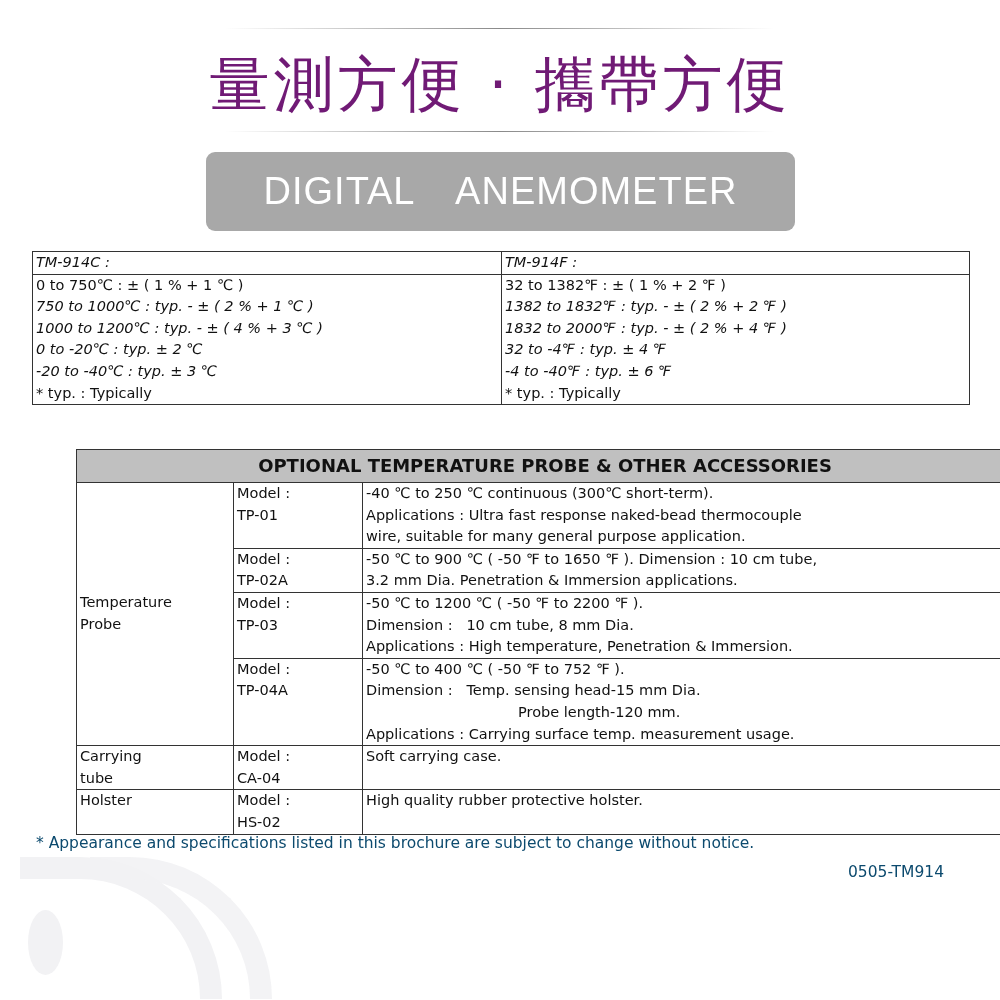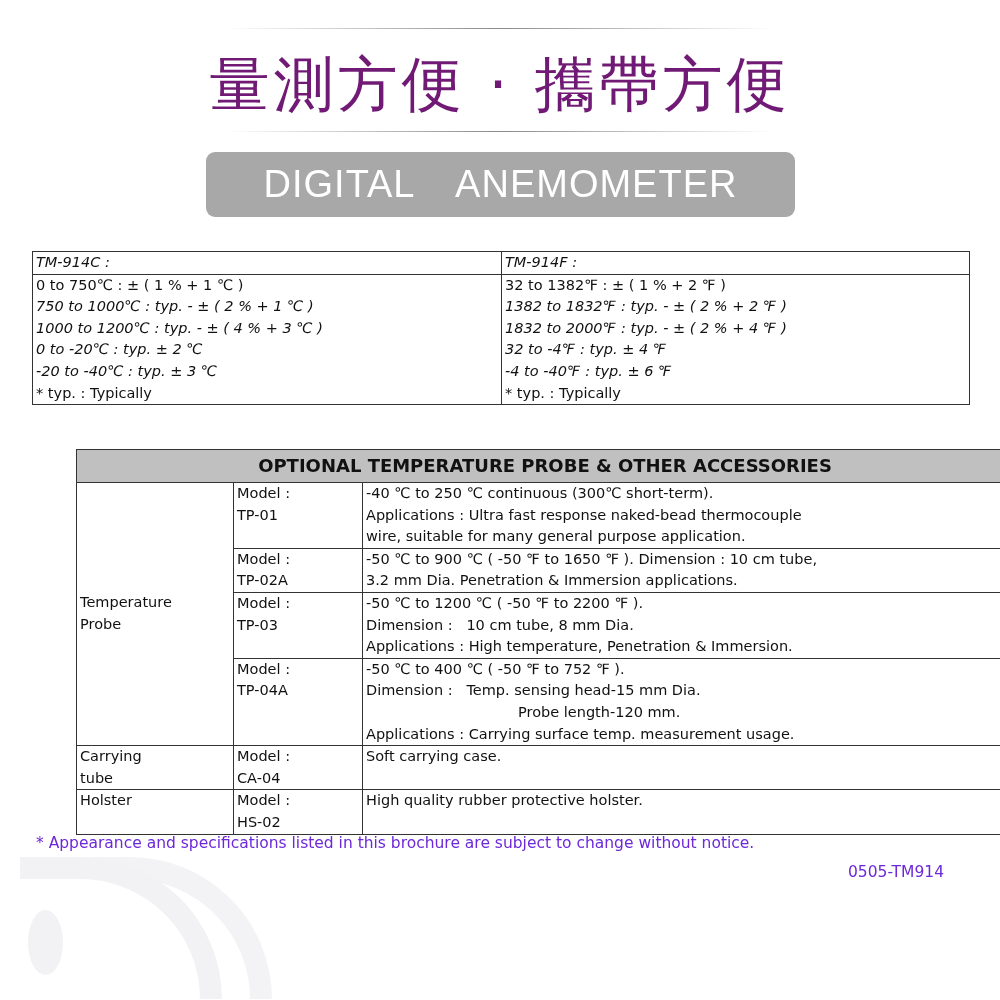--- a/index.html
+++ b/index.html
@@ -10,42 +10,42 @@
     .rule {
       position: absolute; left: 225px; width: 550px; height: 1px;
       background: linear-gradient(to right, rgba(150,150,150,0), #8a8a8a 50%, rgba(150,150,150,0));
     }
     .cn-title {
       position: absolute; left: 0; width: 1000px; top: 46px; text-align: center;
       font-size: 60px; color: #701a75; letter-spacing: 4px; line-height: 76px;
       font-family: "DejaVu Sans", sans-serif; font-weight: normal;
     }
     .pill {
-      position: absolute; left: 206px; top: 152px; width: 589px; height: 65px;
+      position: absolute; left: 206px; top: 152px; width: 589px; height: 79px;
       background: #a8a8a8; border-radius: 9px; color: #fff;
       display: flex; align-items: center; justify-content: center;
       font-family: "Liberation Sans", sans-serif; font-size: 38px; letter-spacing: 1px; word-spacing: 10px;
     }
     table {
       position: absolute; border-collapse: collapse; table-layout: fixed;
       font-family: "DejaVu Sans", sans-serif; font-size: 14.5px; color: #111;
     }
     td, th { border: 1.5px solid #333; padding: 0 0 0 3px; vertical-align: top; line-height: 21.6px; }
     th {
       background: #c0c0c0; font-weight: bold; font-size: 18px; text-align: center;
       height: 32px; vertical-align: middle; padding: 0;
     }
     #acc { left: 32px; top: 251px; width: 937px; }
     #acc td { padding-left: 3px; }
     .it { font-style: italic; }
     #opt { left: 32px; top: 449px; width: 937px; margin-left: 44px; }
     #opt td.desc { white-space: nowrap; }
     .indent { padding-left: 152px; }
     .footer {
-      position: absolute; top: 834px; font-size: 15.5px; color: #6d28d9; font-family: "DejaVu Sans", sans-serif;
+      position: absolute; top: 834px; font-size: 15.5px; color: #0c4a6e; font-family: "DejaVu Sans", sans-serif;
       white-space: nowrap;
     }
     .wm-shape { position: absolute; background: #f2f2f4; }
   </style>
 </head>
 <body>
 
 <div class="wm-shape" style="left:28px;top:910px;width:35px;height:65px;border-radius:50%;"></div>
 <div class="wm-shape" style="left:20px;top:857px;width:180px;height:120px;background:transparent;border-top:22px solid #f2f2f4;border-right:22px solid #f2f2f4;border-radius:0 160px 0 0;"></div>
 <div class="wm-shape" style="left:90px;top:857px;width:160px;height:120px;background:transparent;border-top:22px solid #f2f2f4;border-right:22px solid #f2f2f4;border-radius:0 160px 0 0;opacity:0.9;"></div>

